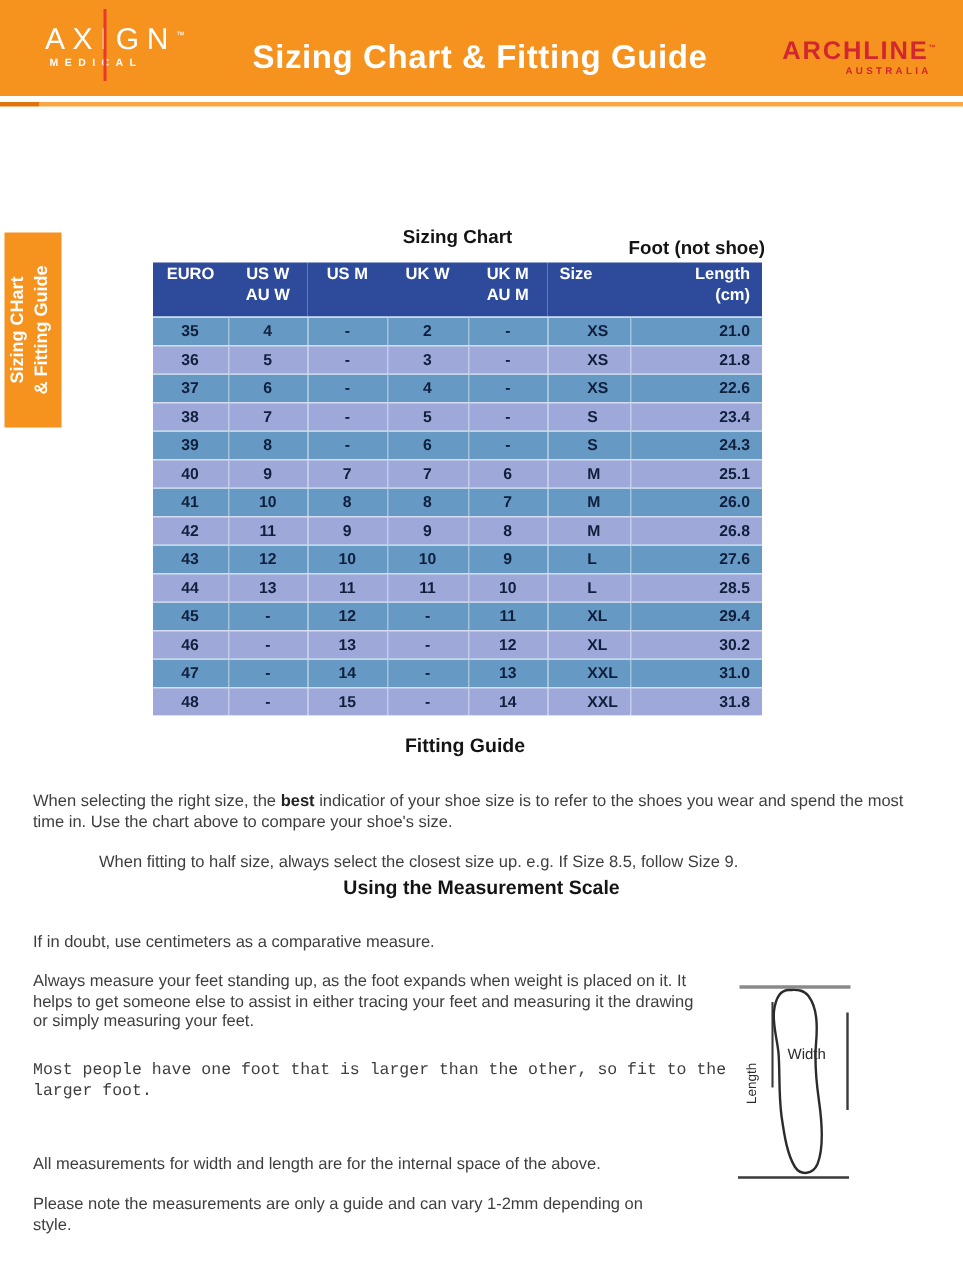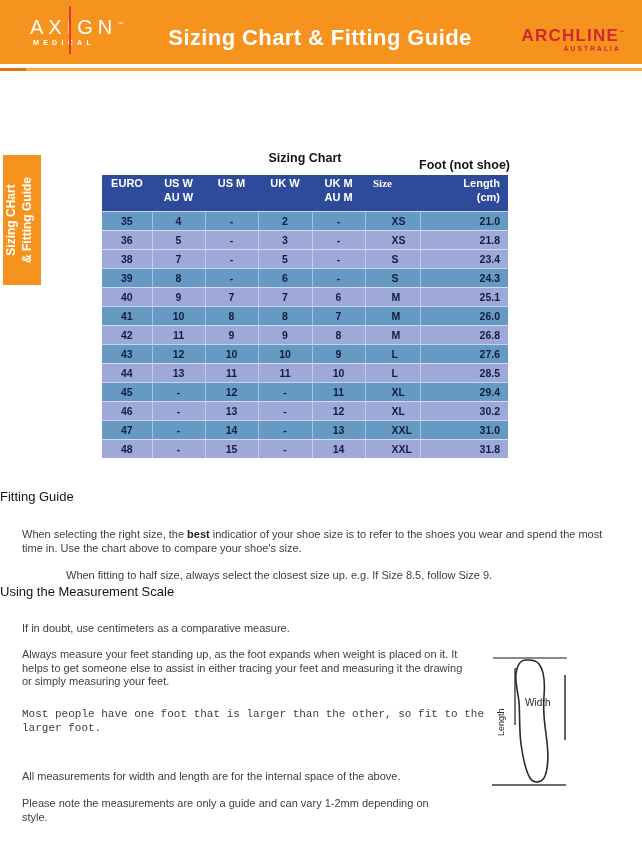--- a/index.html
+++ b/index.html
@@ -55,36 +55,36 @@
   .sizing-table{position:absolute;left:102px;top:175px;width:406px;border-collapse:collapse;table-layout:fixed;}
   .sizing-table col.w0{width:50px;} .sizing-table col.w1{width:53px;}
   .sizing-table col.w2{width:53px;} .sizing-table col.w3{width:54px;}
   .sizing-table col.w4{width:53px;} .sizing-table col.w5{width:55px;}
   .sizing-table col.w6{width:88px;}
   .sizing-table th{
     background:var(--table-header-blue);color:#fff;font-size:11px;font-weight:bold;
     height:36px;vertical-align:top;padding-top:1px;line-height:14px;text-align:center;
     border-bottom:1px solid rgba(255,255,255,.65);
   }
-  .sizing-table th.col5{text-align:left;padding-left:8px;font-family:Liberation Serif, serif;}
+  .sizing-table th.col5{text-align:left;padding-left:8px;}
   .sizing-table th.col6{text-align:right;padding-right:8px;}
   .sizing-table td{
     height:19px;font-size:10.5px;font-weight:bold;color:var(--table-text);
     text-align:center;line-height:18px;padding:0;
     border-bottom:1px solid rgba(255,255,255,.6);
     border-left:1px solid rgba(255,255,255,.4);
   }
   .sizing-table td:first-child{border-left:none;}
   .sizing-table td.col5{text-align:left;padding-left:26px;}
   .sizing-table td.col6{text-align:right;padding-right:8px;}
   .sizing-table tr.row-dark td{background:var(--row-steel);}
   .sizing-table tr.row-light td{background:var(--row-periwinkle);}
   
-  .sec-heading{position:absolute;left:0;width:620px;text-align:left;
-    font-size:13px;font-weight:normal;color:var(--heading-text);}
+  .sec-heading{position:absolute;left:0;width:620px;text-align:center;
+    font-size:13px;font-weight:bold;color:var(--heading-text);}
   .body-p{position:absolute;left:22px;font-size:11px;line-height:13.5px;color:var(--body-text);}
   .body-p b{color:#222;}
   #fg-heading{top:489px;}
   #fg-p1{top:517px;width:582px;}
   #fg-p2{top:558px;width:582px;margin-left:44px;}
   #ms-heading{top:584px;width:642px;}
   #ms-p1{top:611px;width:560px;}
   #ms-p2{top:637px;width:448px;}
   #ms-p3{top:697px;width:500px;font-family:Liberation Mono, monospace;}
   #ms-p4{top:759px;width:520px;}
@@ -173,20 +173,29 @@
       </tr>
       <tr class="row-light">
         <td class="col0">36</td>
         <td class="col1">5</td>
         <td class="col2">-</td>
         <td class="col3">3</td>
         <td class="col4">-</td>
         <td class="col5">XS</td>
         <td class="col6">21.8</td>
       </tr>
+      <tr class="row-dark">
+        <td class="col0">37</td>
+        <td class="col1">6</td>
+        <td class="col2">-</td>
+        <td class="col3">4</td>
+        <td class="col4">-</td>
+        <td class="col5">XS</td>
+        <td class="col6">22.6</td>
+      </tr>
       <tr class="row-light">
         <td class="col0">38</td>
         <td class="col1">7</td>
         <td class="col2">-</td>
         <td class="col3">5</td>
         <td class="col4">-</td>
         <td class="col5">S</td>
         <td class="col6">23.4</td>
       </tr>
       <tr class="row-dark">

